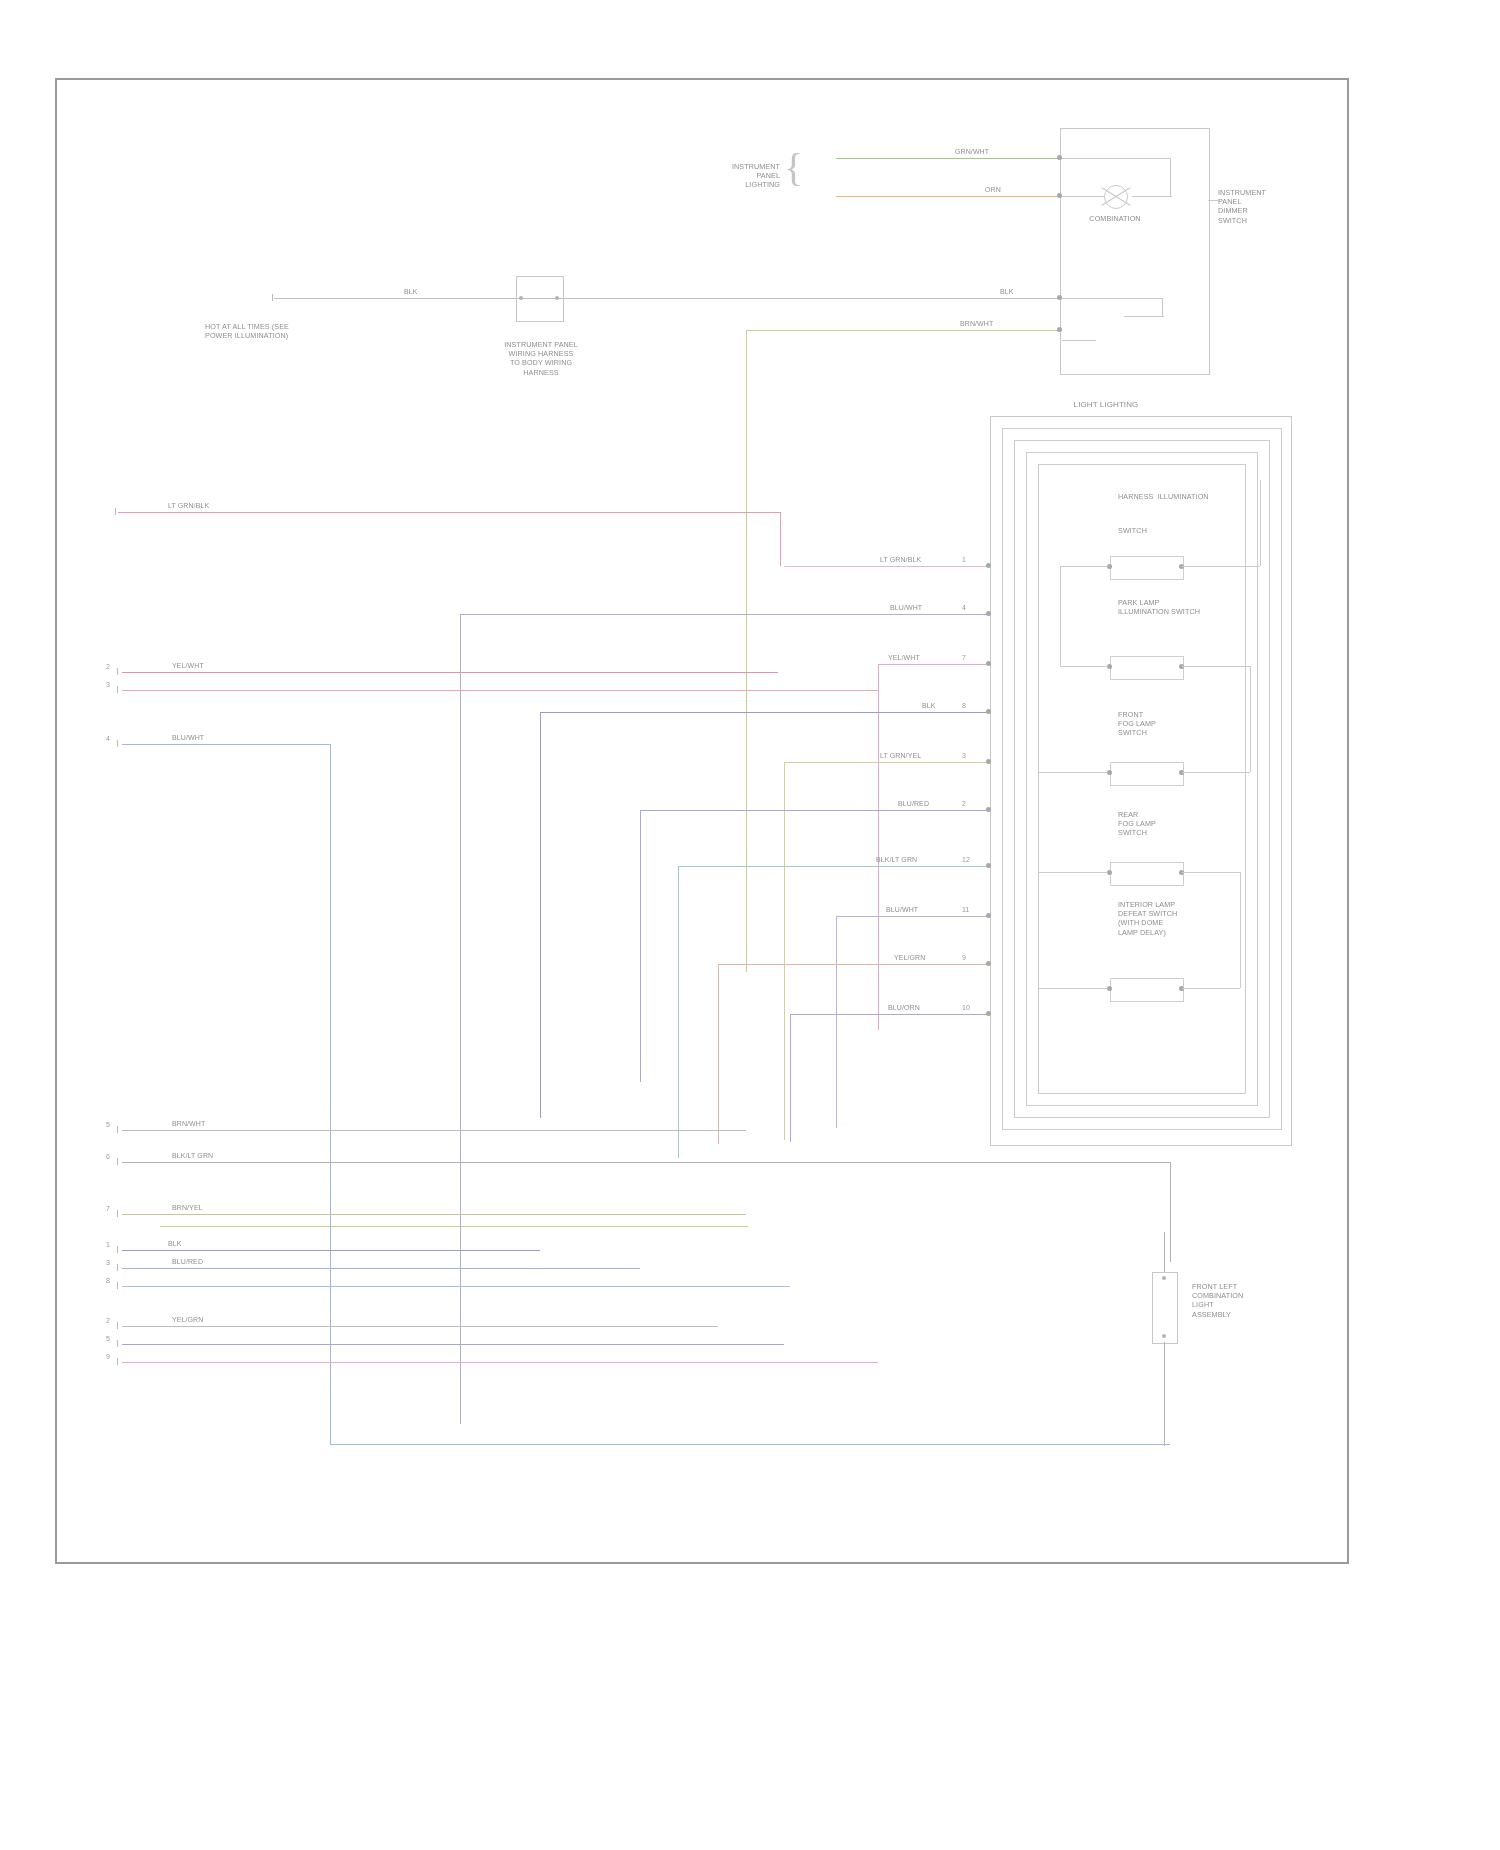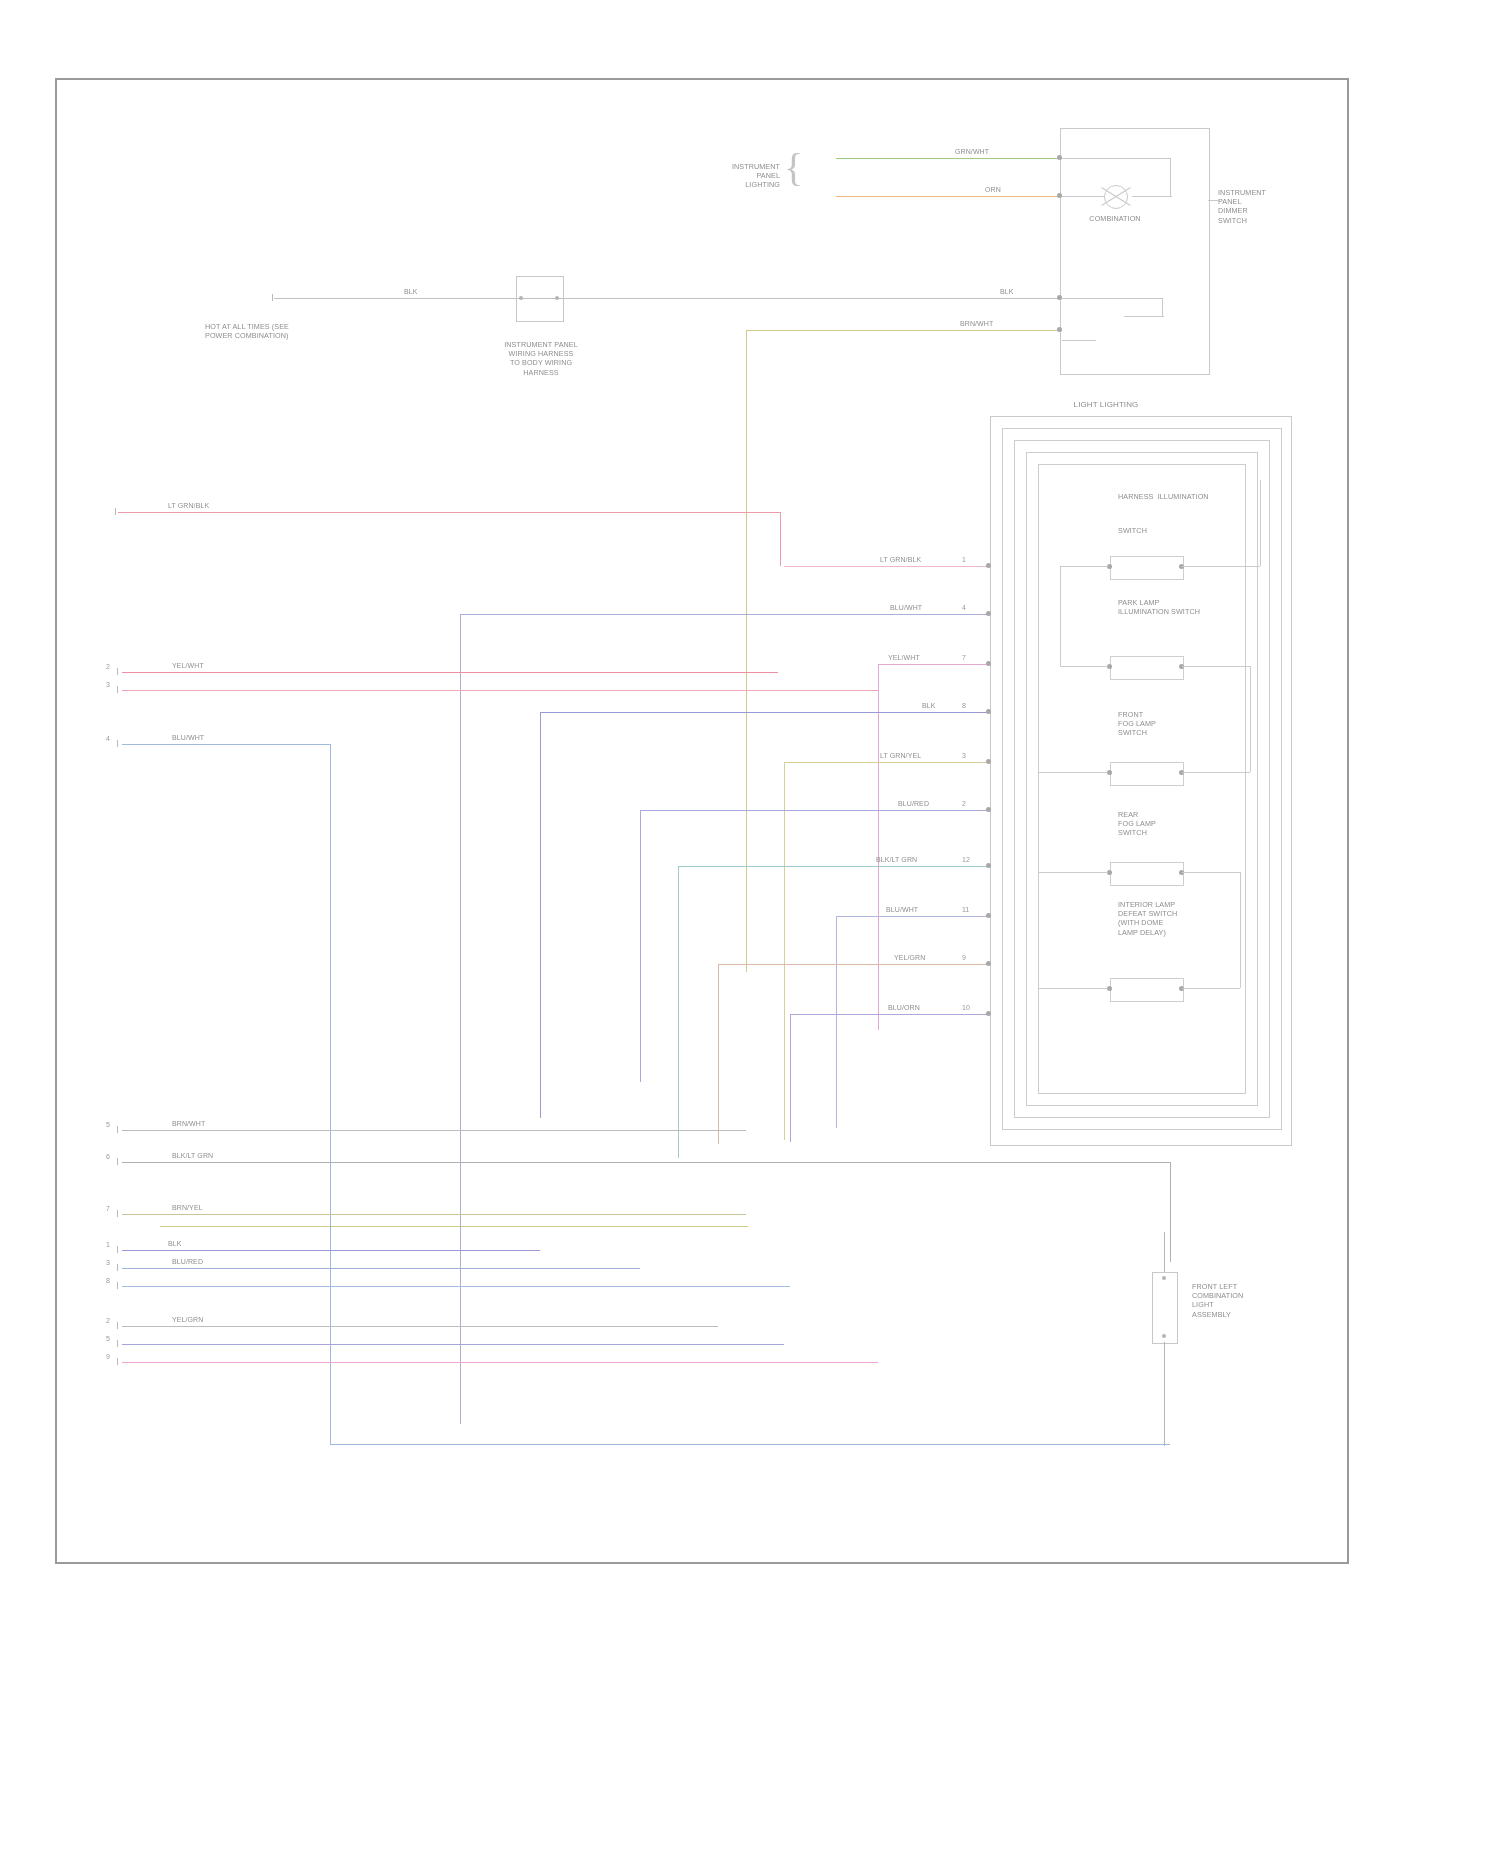--- a/index.html
+++ b/index.html
@@ -71,21 +71,21 @@
   <div class="lamp lampx" style="left:1104px;top:185px;"></div>
   <div class="lbl c" style="left:1075px;top:214px;width:80px;">COMBINATION</div>
 
   <div class="lbl" style="left:1218px;top:188px;width:96px;">INSTRUMENT
 PANEL
 DIMMER
 SWITCH</div>
   <div class="w wh" style="left:1208px;top:200px;width:12px;border-top-color:#c9c9c9;"></div>
 
   <div class="lbl" style="left:205px;top:322px;width:170px;">HOT AT ALL TIMES (SEE
-POWER COMBINATION)</div>
+POWER ILLUMINATION)</div>
   <div class="tick" style="left:272px;top:294px;"></div>
 
   <div class="w wh" style="left:274px;top:298px;width:788px;border-top-color:#c0c0c0;"></div>
   <div class="wirelbl" style="left:404px;top:288px;">BLK</div>
   <div class="wirelbl" style="left:1000px;top:288px;">BLK</div>
   <div class="dot" style="left:1057px;top:295px;"></div>
 
   <div class="conn" style="left:516px;top:276px;width:46px;height:44px;"></div>
   <div class="node" style="left:519px;top:296px;"></div>
   <div class="node" style="left:555px;top:296px;"></div>

